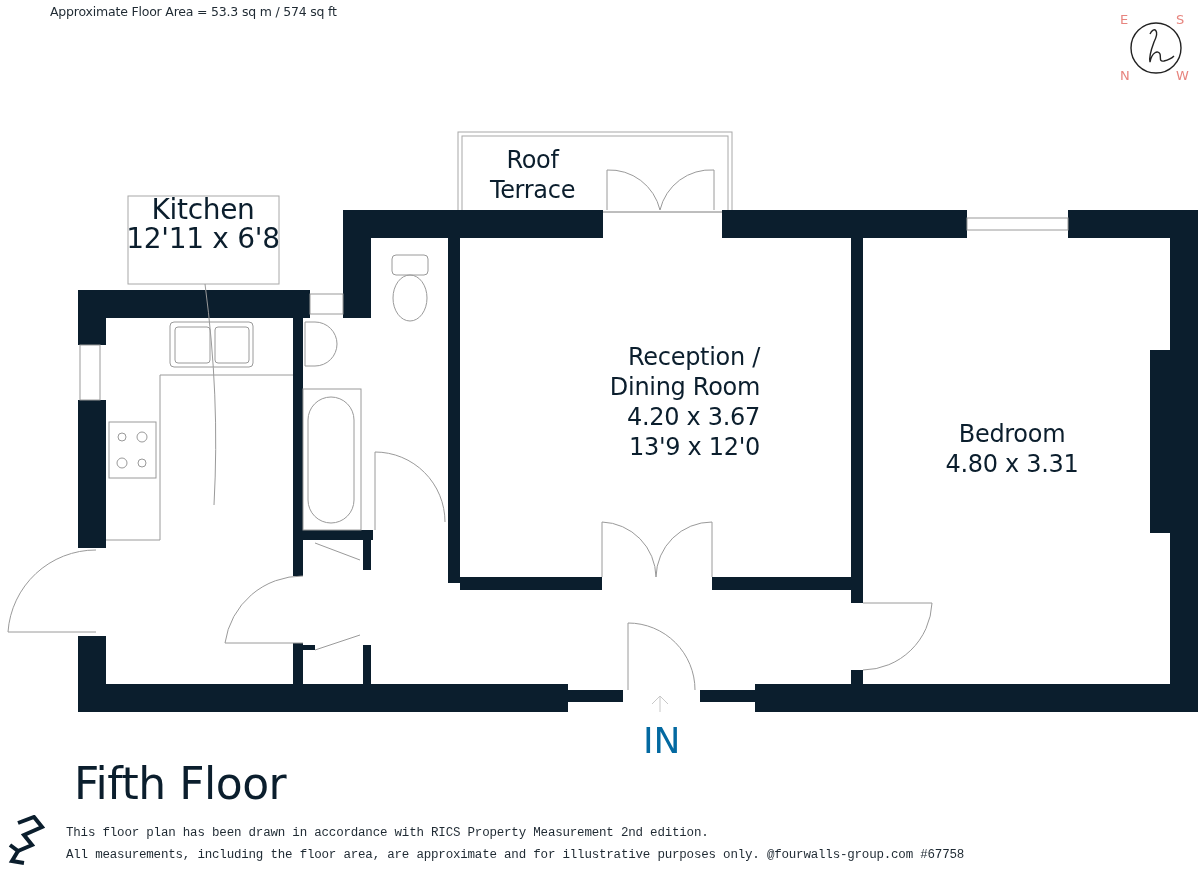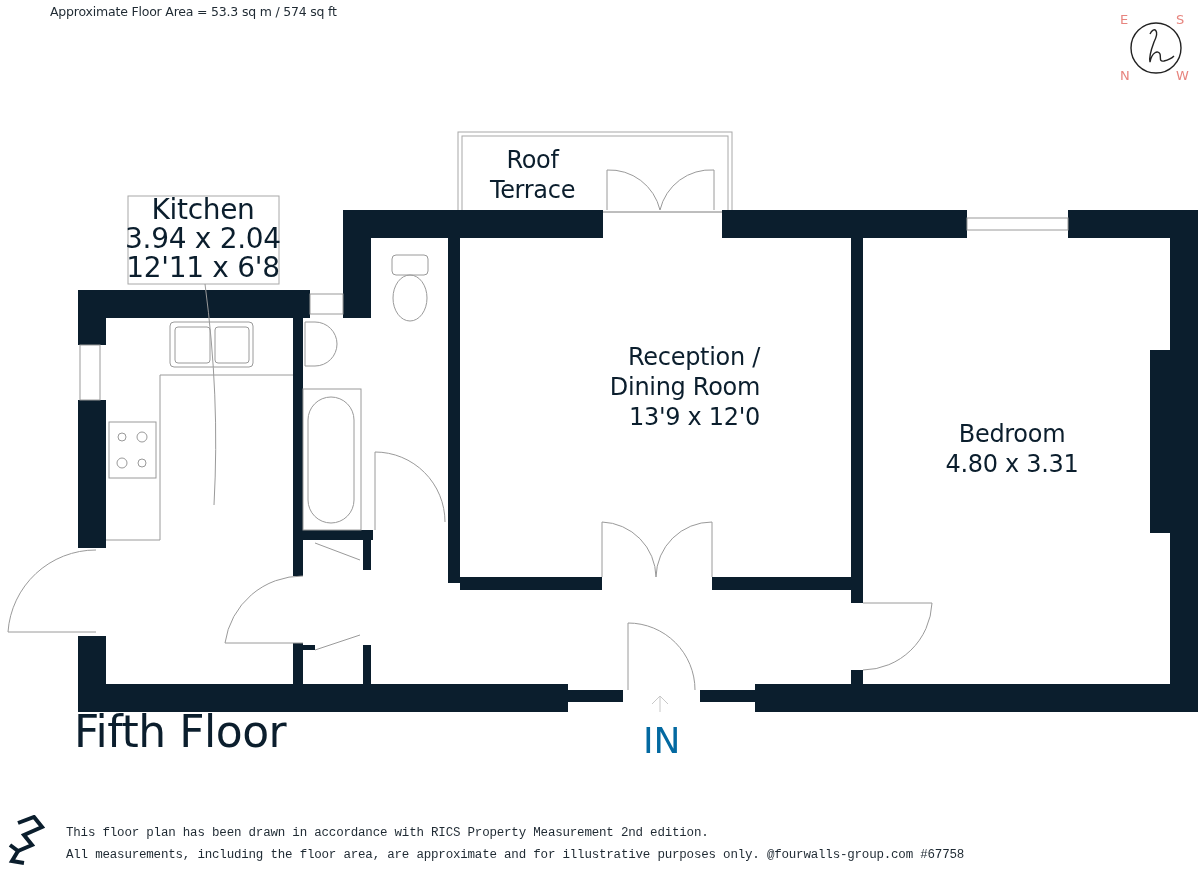--- a/index.html
+++ b/index.html
@@ -1,21 +1,21 @@
 <!DOCTYPE html>
 <html><head>
 <meta charset="utf-8">
 <style>
   html, body { margin:0; padding:0; background:#ffffff; }
   body { width:1200px; height:870px; position:relative; overflow:hidden;
          font-family:"DejaVu Sans", "Liberation Sans", sans-serif; color:#0b1e2d; }
   .area-text { position:absolute; left:2px; top:4px; font-size:12.5px; color:#1f2a33; letter-spacing:-0.2px;margin-left:48px; }
   svg.plan { position:absolute; left:0; top:0; }
   .room-label { position:absolute; text-align:center; color:#0b1e2d; font-size:24px; line-height:30px; letter-spacing:-0.3px; }
-  .floor-title { position:absolute; left:74px; top:706px; font-size:44px; color:#0b1e2d; letter-spacing:-0.5px; }
+  .floor-title { position:absolute; left:74px; top:758px; font-size:44px; color:#0b1e2d; letter-spacing:-0.5px; }
   .in-label { position:absolute; left:643px; top:720px; font-size:36px; color:#0369a1; }
   .foot { position:absolute; left:66px; font-size:12.5px; color:#1f2a33; letter-spacing:-0.2px;font-family:Liberation Mono, monospace; }
   .compass { position:absolute; left:1116px; top:12px; width:80px; height:72px; }
   .compass .d { position:absolute; font-size:13px; color:#e7847e; }
 </style>
 </head>
 <body>
 
 <div class="area-text">Approximate Floor Area = 53.3 sq m / 574 sq ft</div>
 
@@ -124,27 +124,27 @@
     <path d="M315 543 L360 560 M315 650 L360 635"></path>
 
     <path d="M660 712 L660 696 M652 704 L660 696 L668 704" stroke="#c8c8c8"></path>
 
     <path d="M205 284 C 215 360 218 430 214 505"></path>
   </g>
 </svg>
 
 <div class="room-label" style="left:124px; top:195px; width:158px; font-size:28px; line-height:29px;">
   <div>Kitchen</div>
-  <div>3.94 x 2.04</div>
   <div>12'11 x 6'8</div>
 </div>
 
 <div class="room-label" style="left:530px; top:342px; width:230px;text-align:right;">
   <div>Reception /</div>
   <div>Dining Room</div>
+  <div>4.20 x 3.67</div>
   <div>13'9 x 12'0</div>
 </div>
 
 <div class="room-label" style="left:912px; top:419px; width:200px;">
   <div>Bedroom</div>
   <div>4.80 x 3.31</div>
 </div>
 
 <div class="room-label" style="left:470px; top:145px; width:125px;">
   <div>Roof</div>

